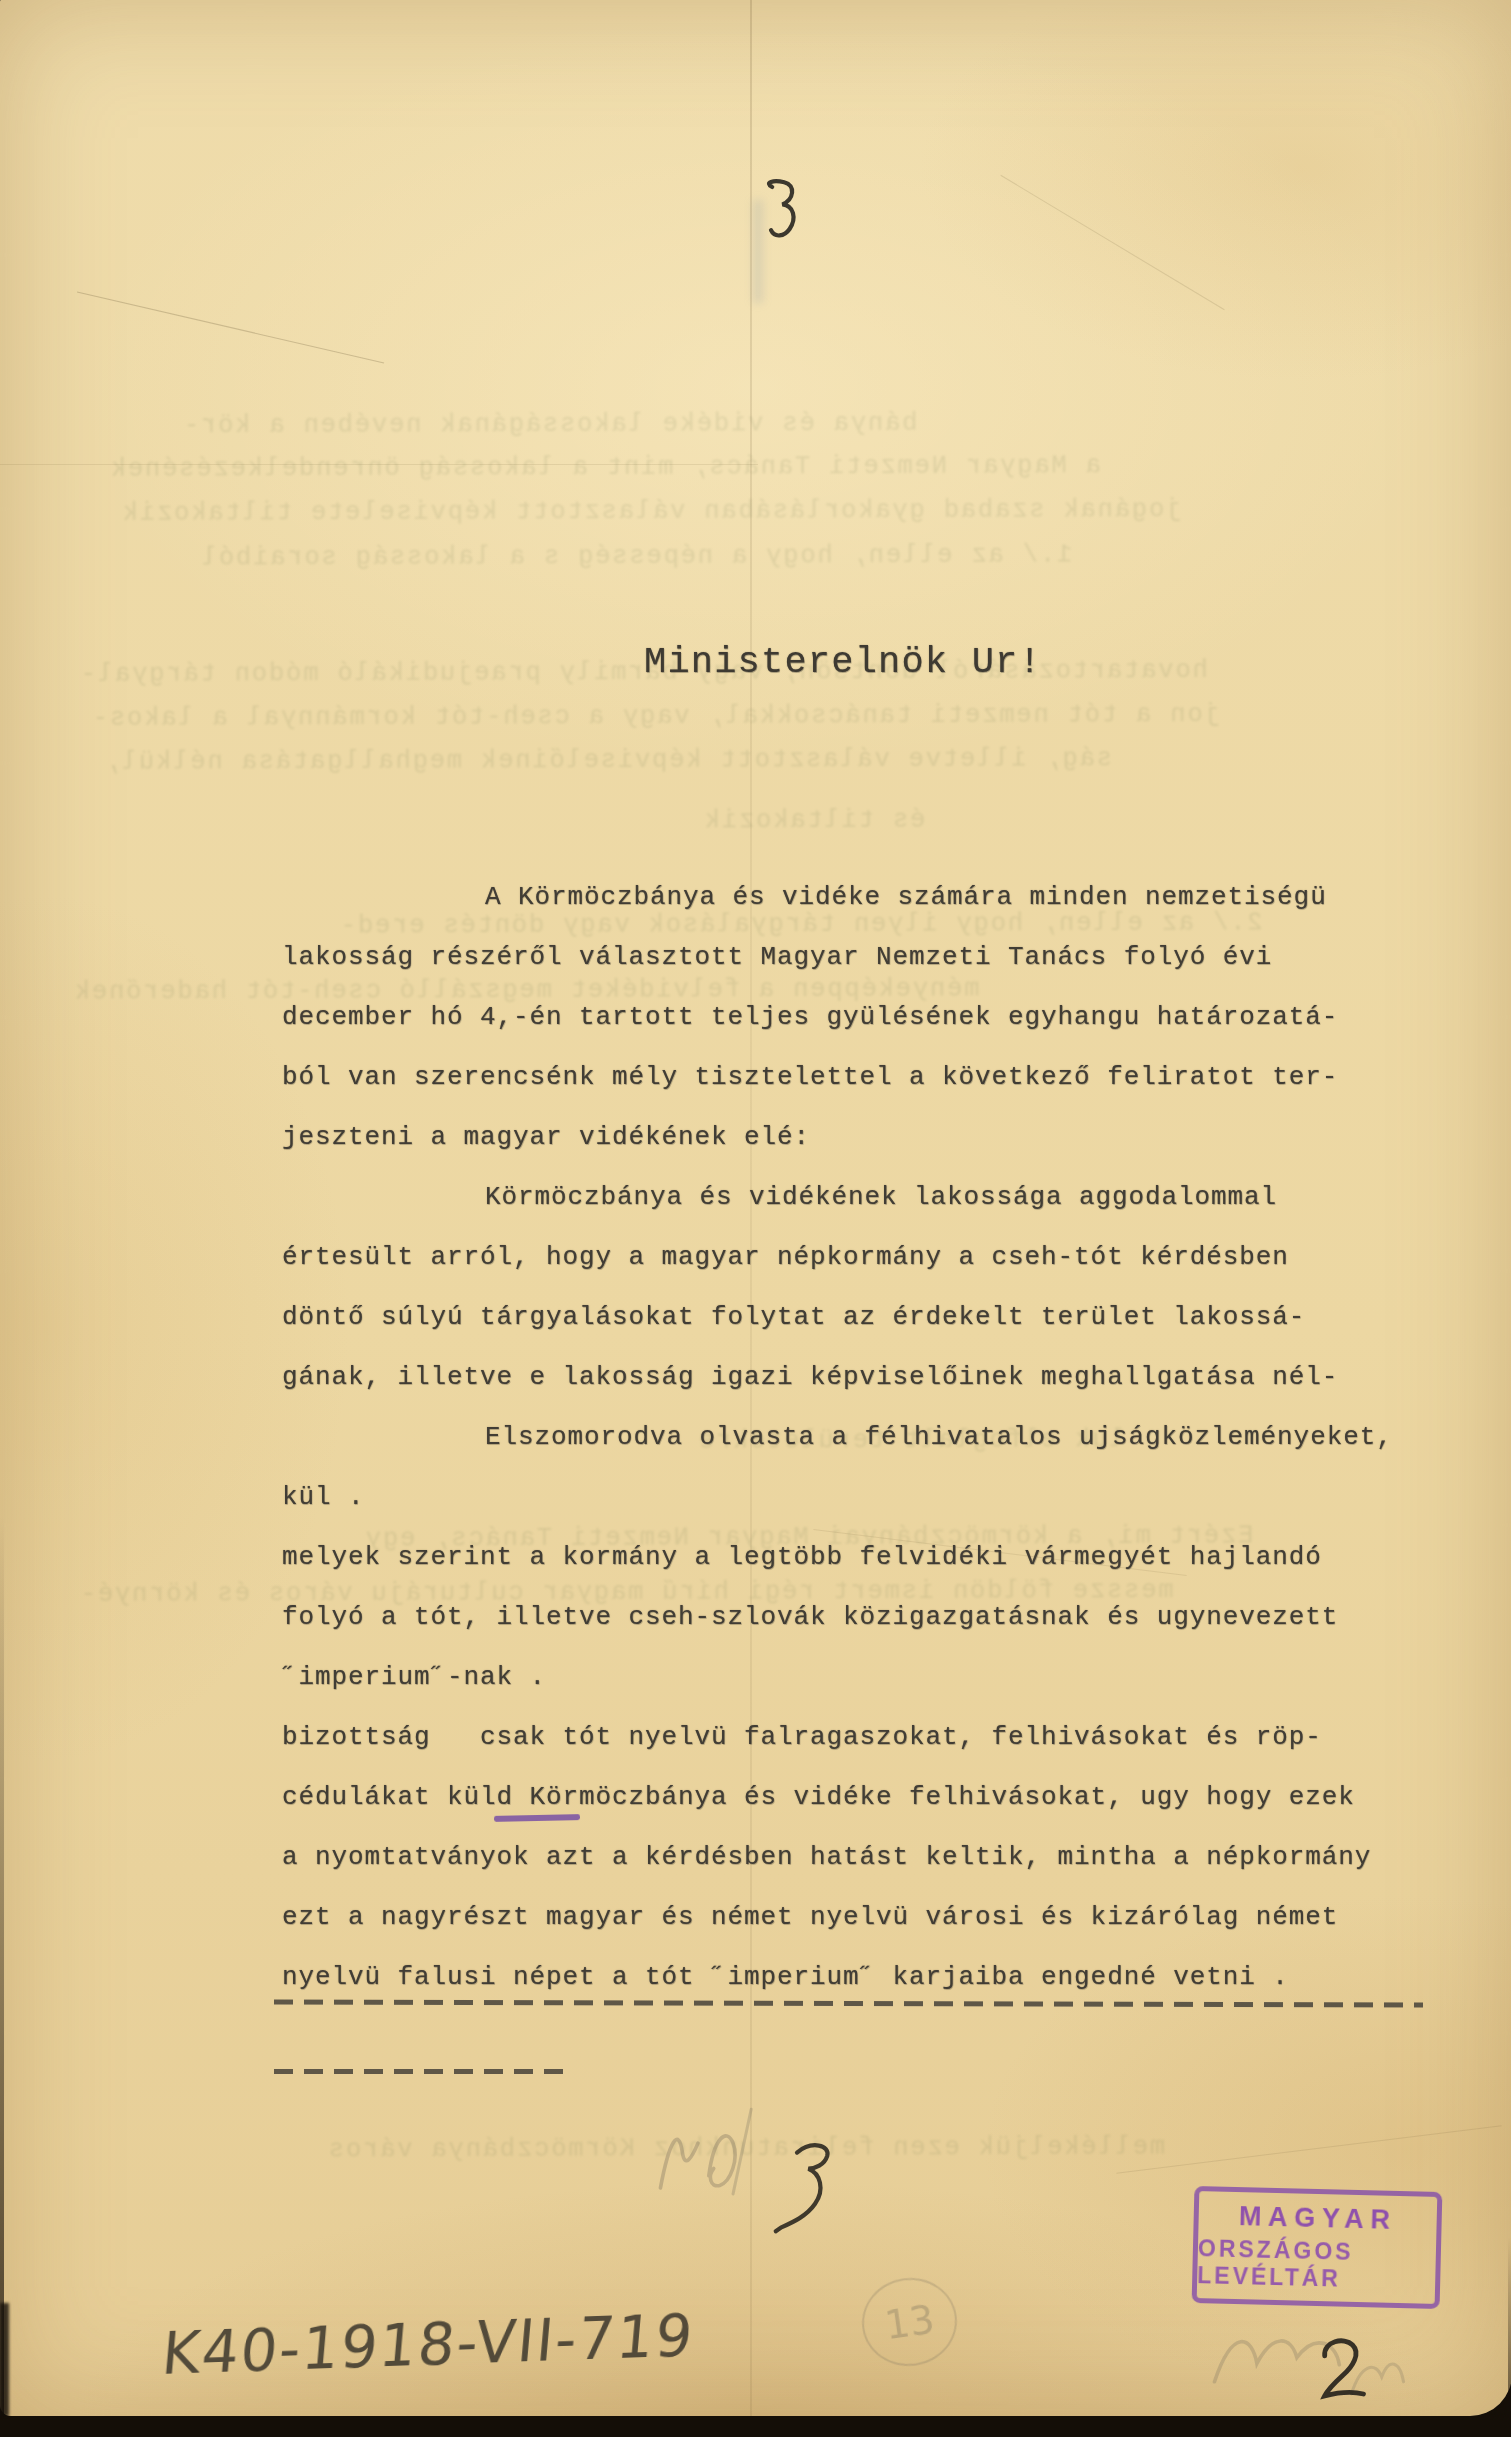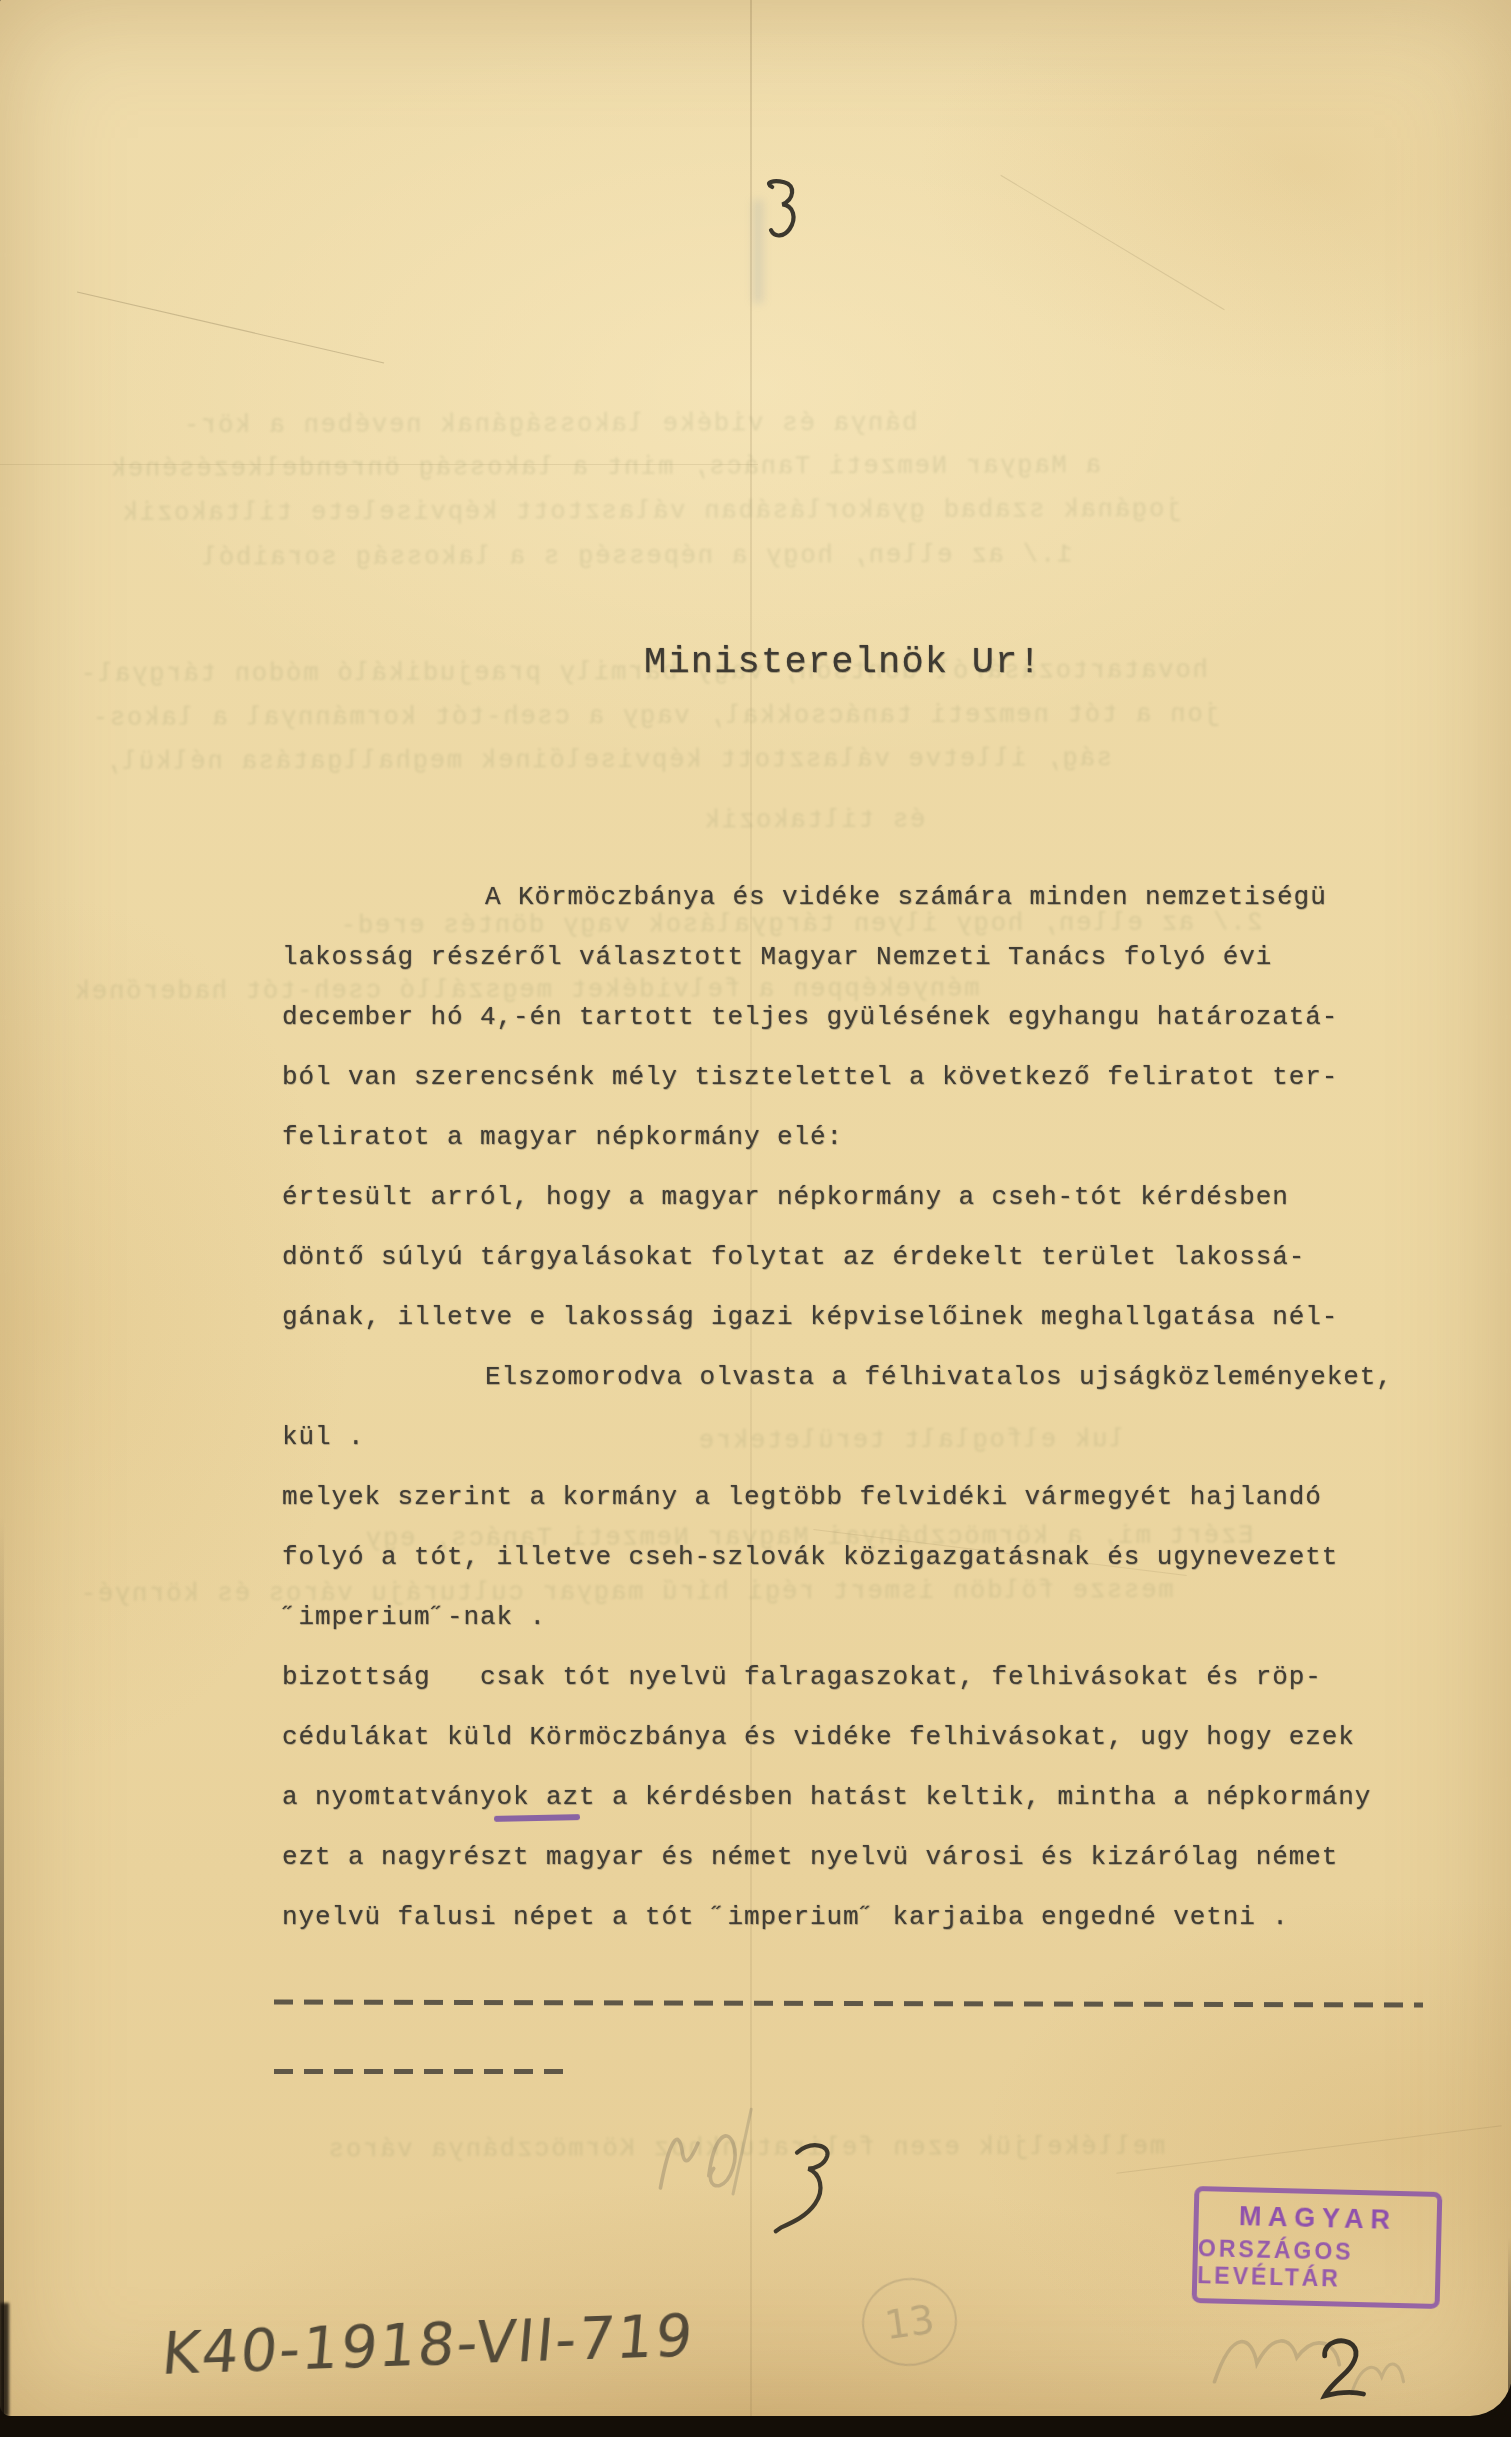--- a/index.html
+++ b/index.html
@@ -92,21 +92,22 @@
       <path d="M22 16 C8 8 24 4 42 8 C62 13 58 37 39 45 C58 47 63 68 51 86 C42 99 26 101 20 88" fill="none" stroke="rgba(44,41,35,.92)" stroke-width="7" stroke-linecap="round"></path>
     </svg>
 
     <div class="salut">Ministerelnök Ur!</div>
 
     <div class="typed">
       <div class="tl ind">A Körmöczbánya és vidéke számára minden nemzetiségü</div>
       <div class="tl">lakosság részéről választott Magyar Nemzeti Tanács folyó évi</div>
       <div class="tl">december hó 4,-én tartott teljes gyülésének egyhangu határozatá-</div>
       <div class="tl">ból van szerencsénk mély tisztelettel a következő feliratot ter-</div>
-      <div class="tl">feliratot a magyar népkormány elé:</div>
+      <div class="tl">jeszteni a magyar vidékének elé:</div>
+      <div class="tl ind">Körmöczbánya és vidékének lakossága aggodalommal</div>
       <div class="tl">értesült arról, hogy a magyar népkormány a cseh-tót kérdésben</div>
       <div class="tl">döntő súlyú tárgyalásokat folytat az érdekelt terület lakossá-</div>
       <div class="tl">gának, illetve e lakosság igazi képviselőinek meghallgatása nél-</div>
       <div class="tl ind">Elszomorodva olvasta a félhivatalos ujságközleményeket,</div>
       <div class="tl">kül .</div>
       <div class="tl">melyek szerint a kormány a legtöbb felvidéki vármegyét hajlandó</div>
       <div class="tl">folyó a tót, illetve cseh-szlovák közigazgatásnak és ugynevezett</div>
       <div class="tl">˝imperium˝-nak .</div>
       <div class="tl">bizottság   csak tót nyelvü falragaszokat, felhivásokat és röp-</div>
       <div class="tl">cédulákat küld Körmöczbánya és vidéke felhivásokat, ugy hogy ezek</div>

